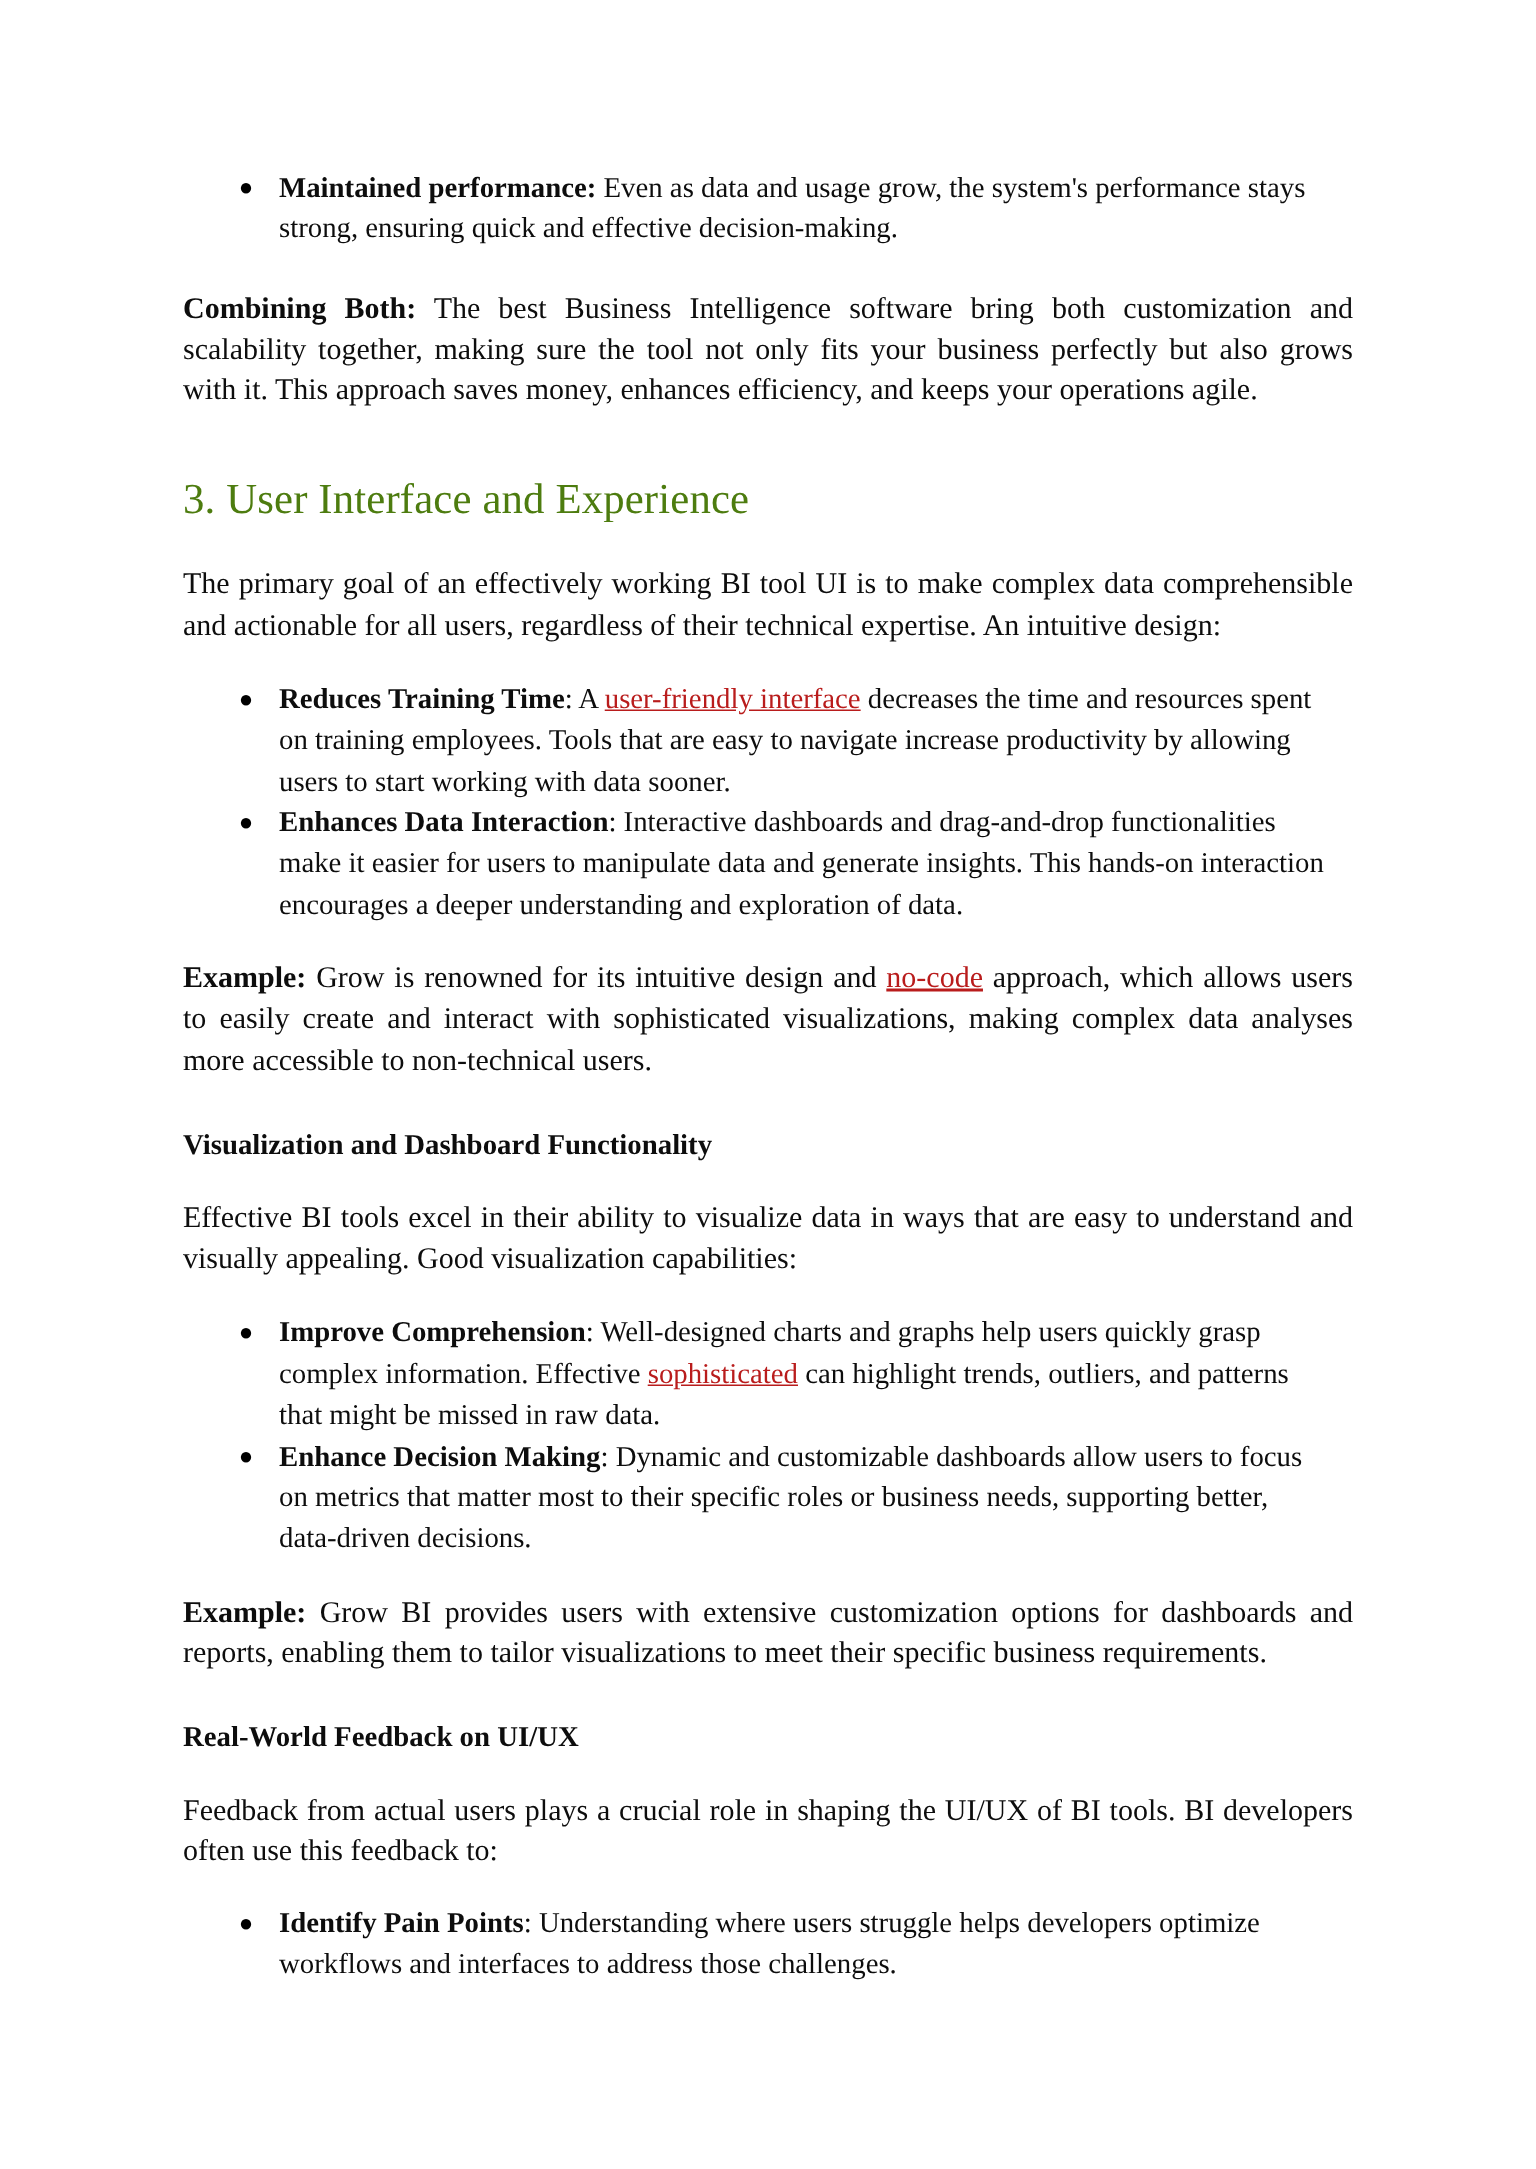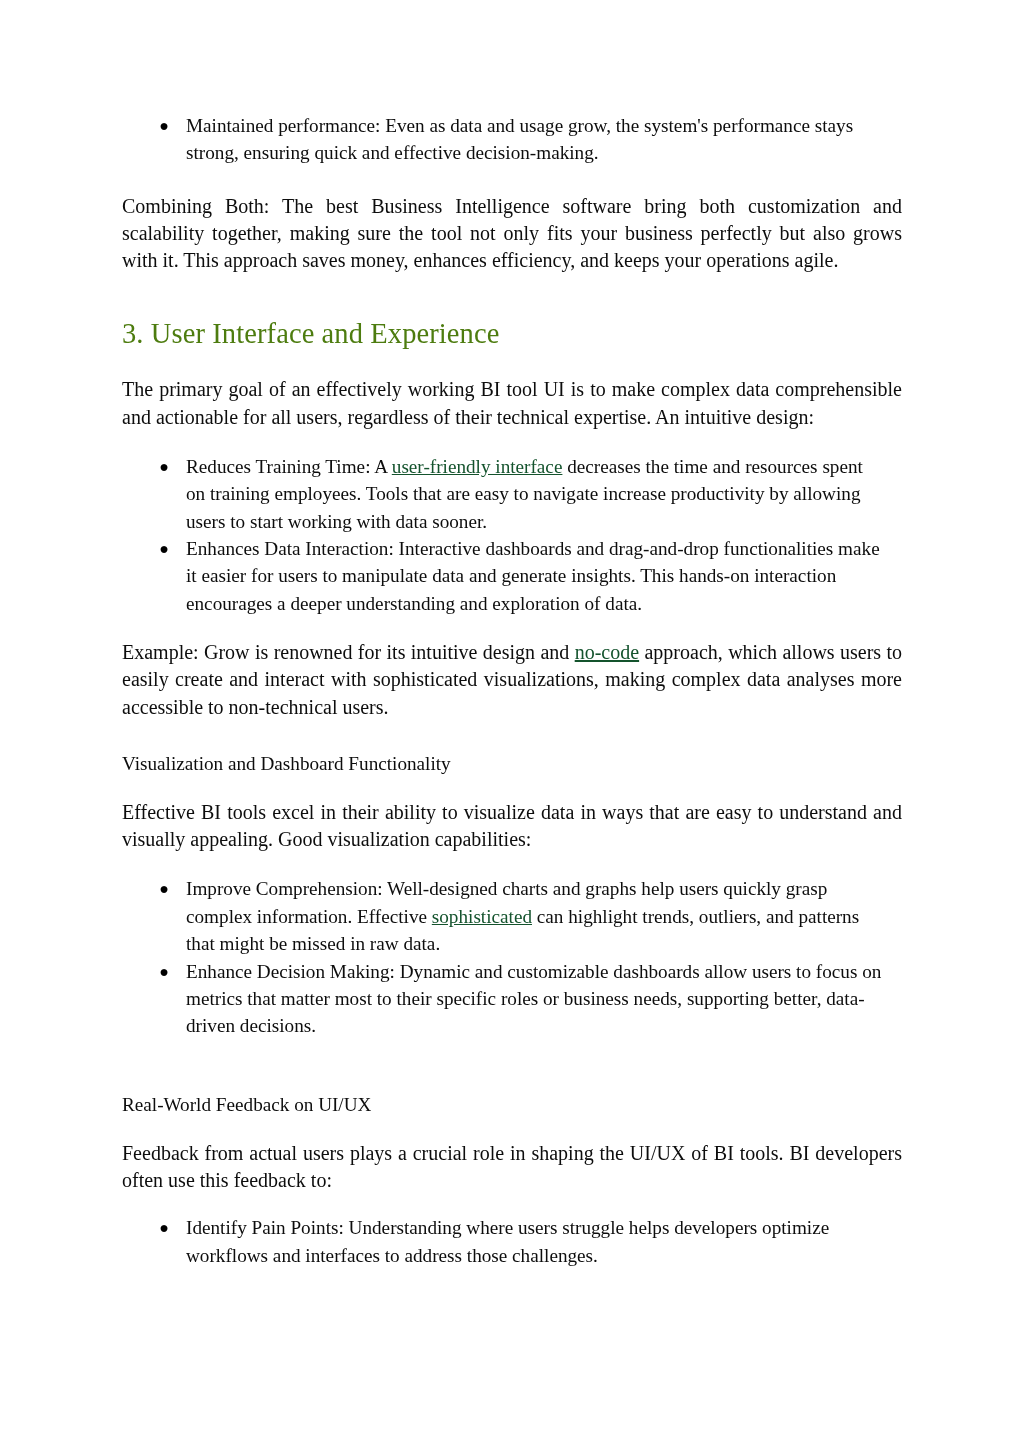--- a/index.html
+++ b/index.html
@@ -50,21 +50,21 @@
     color: #4d7c0f;
     text-align: left;
   }
 
   
   h3.subheading {
     margin: 0;
     padding-top: 30px;
     padding-bottom: 0;
     font-size: 19.2px;
-    font-weight: 400;
+    font-weight: 700;
     line-height: 26px;
     color: #0d0d0d;
   }
 
   
   ul.bullets {
     margin: 0;
     padding: 0;
     list-style: none;
     width: 762px;
@@ -87,24 +87,24 @@
     position: absolute;
     left: 35px;
     top: 0;
     width: 14px;
     text-align: center;
     font-size: 16px;
     line-height: 27.4px;
     color: #000000;
   }
 
-  .b { font-weight: 400; }
+  .b { font-weight: 700; }
 
   a.doclink {
-    color: #14532d;
+    color: #b91c1c;
     text-decoration: underline;
     text-underline-offset: 1px;
   }
 
   
   .gap-26 { height: 26px; }
   .gap-22 { height: 22px; }
   .gap-18 { height: 18px; }
 </style>
 </head>
@@ -152,20 +152,21 @@
       <li class="bullet">
         <span class="marker">●</span><span class="b">Improve Comprehension</span><span>: Well-designed charts and graphs help users quickly grasp complex information. Effective </span><a class="doclink" href="#">sophisticated</a><span> can highlight trends, outliers, and patterns that might be missed in raw data.</span>
       </li>
       <li class="bullet">
         <span class="marker">●</span><span class="b">Enhance Decision Making</span><span>: Dynamic and customizable dashboards allow users to focus on metrics that matter most to their specific roles or business needs, supporting better, data-driven decisions.</span>
       </li>
     </ul>
 
     <div class="gap-22"></div>
 
+    <p class="para"><span class="b">Example:</span><span> Grow BI provides users with extensive customization options for dashboards and reports, enabling them to tailor visualizations to meet their specific business requirements.</span></p>
 
     <h3 class="subheading">Real-World Feedback on UI/UX</h3>
 
     <div class="gap-22"></div>
 
     <p class="para">Feedback from actual users plays a crucial role in shaping the UI/UX of BI tools. BI developers often use this feedback to:</p>
 
     <ul class="bullets tight-gap">
       <li class="bullet">
         <span class="marker">●</span><span class="b">Identify Pain Points</span><span>: Understanding where users struggle helps developers optimize workflows and interfaces to address those challenges.</span>

